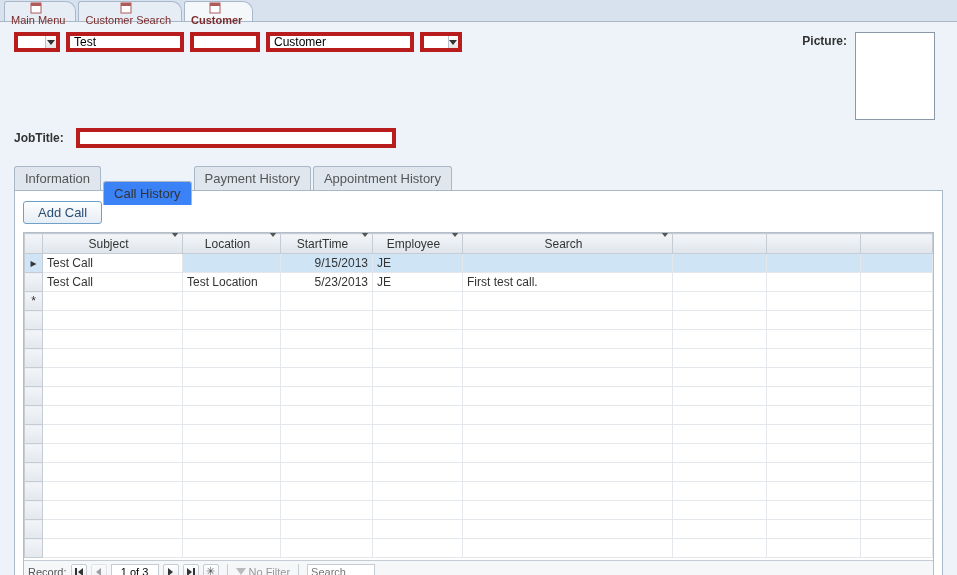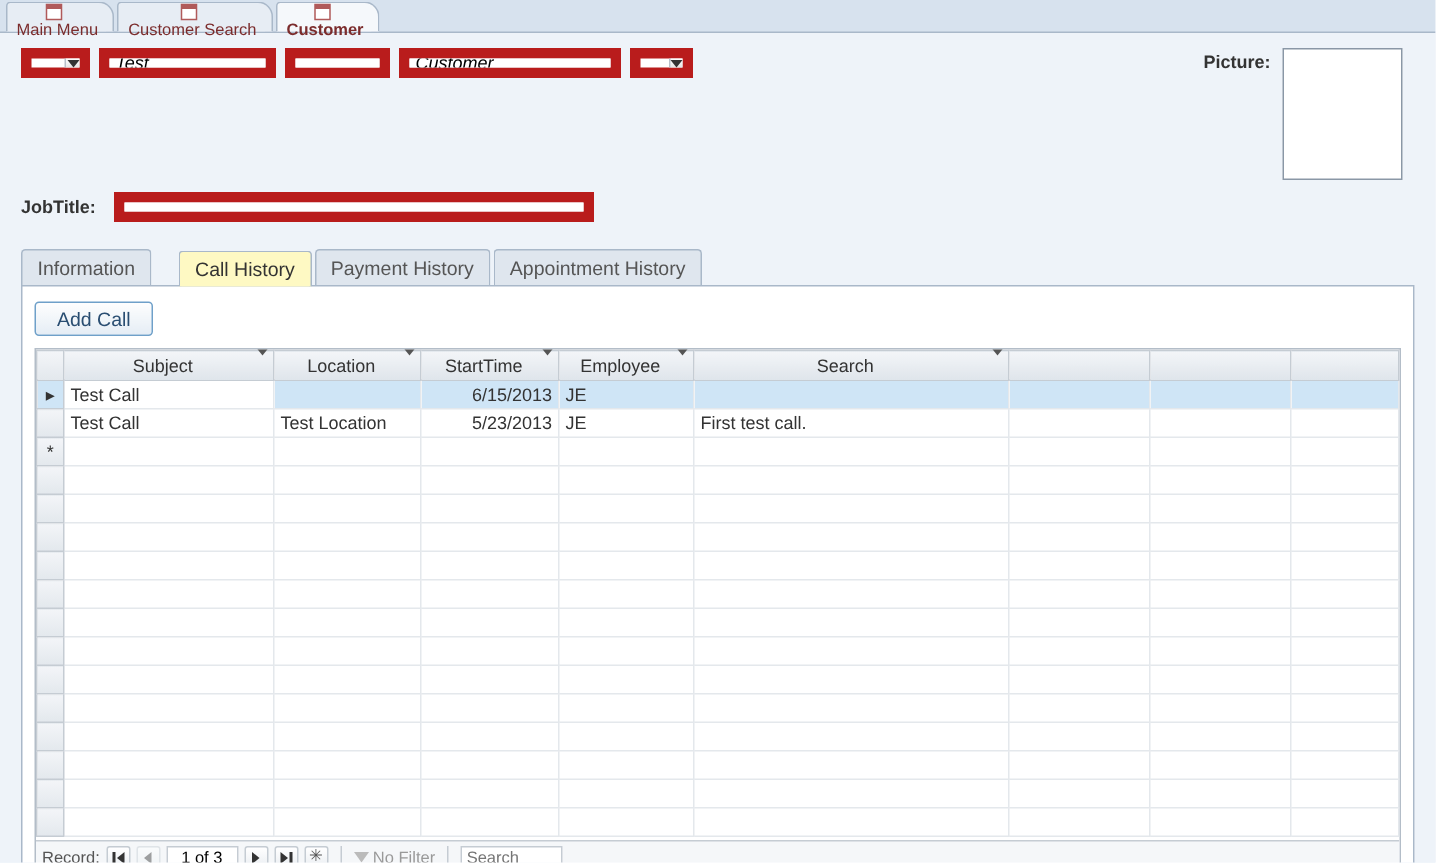--- a/index.html
+++ b/index.html
@@ -62,26 +62,25 @@
     gap: 6px;
   }
   .name-fields {
     display: flex;
     gap: 6px;
     align-items: center;
     flex-wrap: wrap;
   }
   .combo, .textbox {
     height: 20px;
-    border: 7px solid #b91c1c;
+    border: 4px solid #b91c1c;
     background: #fff;
     display: inline-flex;
     align-items: center;
     font-size: 12px;
-    font-style: italic;
   }
   .combo { position: relative; }
   .combo input {
     border: none; outline: none;
     padding: 0 4px;
     height: 100%; width: 100%;
     font: inherit;
     background: transparent;
   }
   .combo .caret {
@@ -135,25 +134,24 @@
     padding: 4px 10px;
     background: #dfe6ee;
     border: 1px solid #a9b8c9;
     border-bottom: none;
     border-radius: 3px 3px 0 0;
     font-size: 13px;
     color: #555;
     cursor: pointer;
   }
   .subtab.active {
-    background: #fef9c3;
+    background: #3b82f6;
     color: #333;
     position: relative;
-    top: 1px;
-    margin-left: 16px;
+    top: 15px;
   }
   .subtab-body {
     border: 1px solid #a9b8c9;
     background: #fff;
     padding: 10px 8px 4px 8px;
     height: 398px;
     display: flex;
     flex-direction: column;
   }
 
@@ -378,21 +376,21 @@
                 <th></th>
                 <th></th>
                 <th></th>
               </tr>
             </thead>
             <tbody id="grid-body">
                 <tr class="selected">
                   <td class="rowsel">▸</td>
                   <td class="subject-cell">Test Call</td>
                   <td></td>
-                  <td class="starttime">6/15/2013</td>
+                  <td class="starttime">9/15/2013</td>
                   <td>JE</td>
                   <td></td>
                   <td></td>
                   <td></td>
                   <td></td>
                 </tr>
                 <tr>
                   <td class="rowsel"></td>
                   <td class="subject-cell">Test Call</td>
                   <td>Test Location</td>

